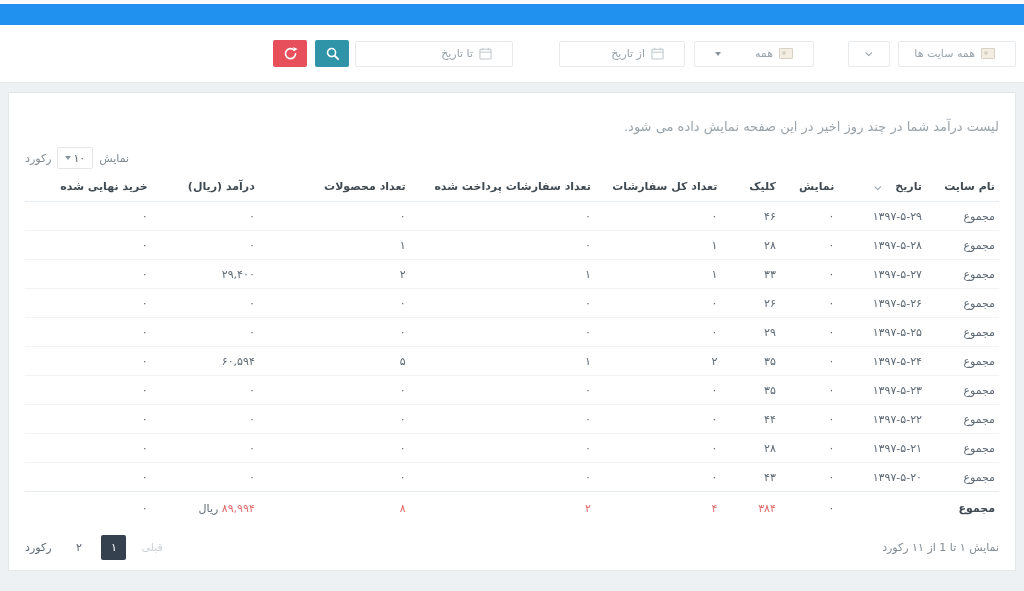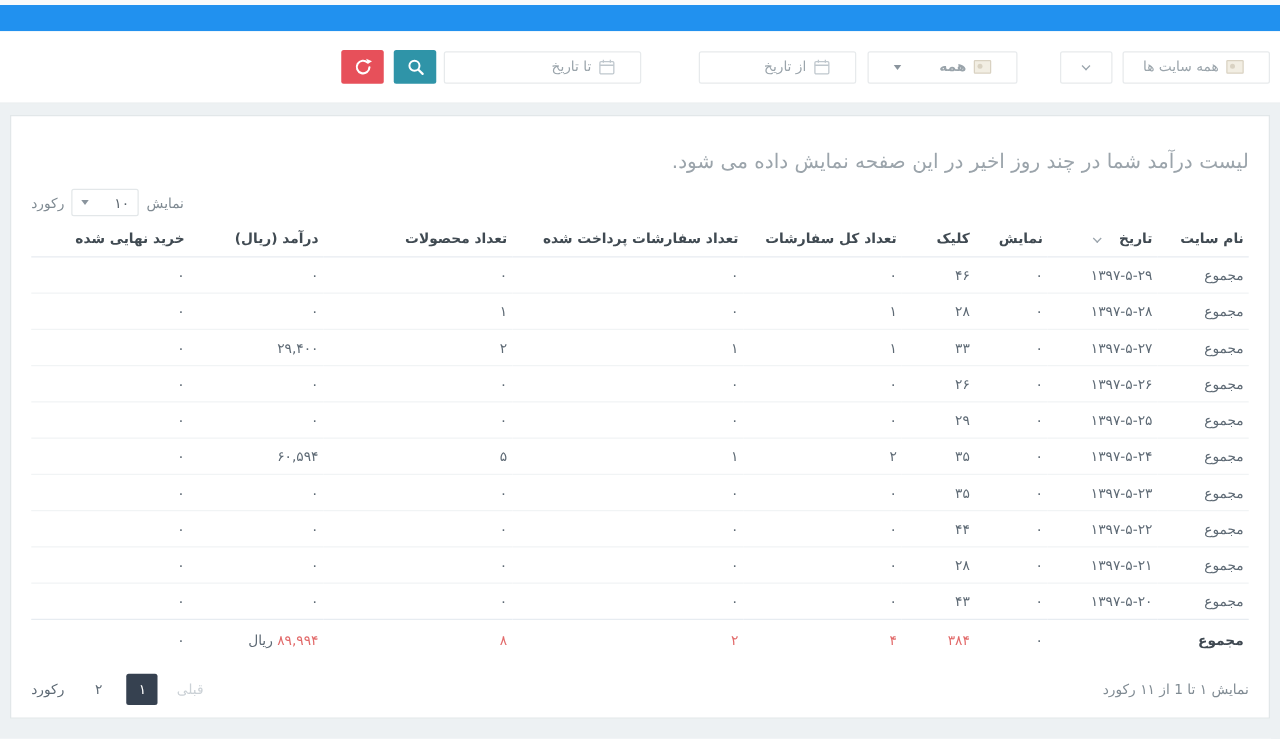--- a/index.html
+++ b/index.html
@@ -20,21 +20,21 @@
     display:flex; align-items:center; gap:8px;
   }
   .fc {
     height:26px; border:1px solid #e7eaec; border-radius:2px; background:#fff;
     display:flex; align-items:center; gap:6px; padding:0 20px;
     font-size:11px; color:#8c969e; cursor:pointer; flex:none;
   }
   .fc.sites  { width:118px; }
   .fc.mini   { width:42px; justify-content:center; }
   .fc.stores { width:142px; }
-  .fc.status { width:120px; margin-inline-start:26px;font-weight:bold; }
+  .fc.status { width:120px; margin-inline-start:26px; }
   .fc.fromdate { width:126px; margin-inline-start:1px; }
   .fc.todate   { width:158px; margin-inline-start:38px; }
   .img-ph {
     width:14px; height:11px; flex:none;
     border:1px solid #d9d2c2; background:#f2eee3; border-radius:1px;
     position:relative;
   }
   .img-ph::after {
     content:""; position:absolute; left:2px; top:2px;
     width:4px; height:4px; border-radius:50%; background:#d9d2c2;
@@ -61,29 +61,29 @@
 
   
   .card {
     background:#fff; border:1px solid #e2e7e9;
     margin:9px 8px; padding:14px 16px 10px;
   }
   .card-head { display:flex; align-items:flex-start; }
   .title { font-size:14px; color:#49525a; }
   .tools { margin-inline-start:auto; display:flex; gap:8px; padding-top:3px; }
   .tool { width:15px; height:15px; cursor:pointer; display:block; }
-  .subtitle { font-size:16px; color:#9ba4ab; margin-top:12px; }
+  .subtitle { font-size:13px; color:#9ba4ab; margin-top:12px; }
 
   .length-bar {
     display:flex; justify-content:flex-end; align-items:center; gap:6px;
     margin-top:13px; font-size:11px; color:#7f8a92;
   }
   .length-select {
     border:1px solid #e3e7e9; border-radius:2px; height:22px;
-    display:flex; align-items:center; gap:20px; padding:0 7px;
+    display:flex; align-items:center; gap:2px; padding:0 7px;
     color:#59636c; cursor:pointer;
   }
 
   table { width:100%; border-collapse:collapse; table-layout:fixed; margin-top:3px; font-size:11px; }
   th {
     font-weight:bold; color:#404a52; text-align:start;
     padding:8px 4px; border-bottom:1px solid #e7ecf1;
     white-space:nowrap; overflow:hidden; cursor:pointer;
   }
   th:nth-child(1){width:7.5%} th:nth-child(2){width:9%} th:nth-child(3){width:6%}

